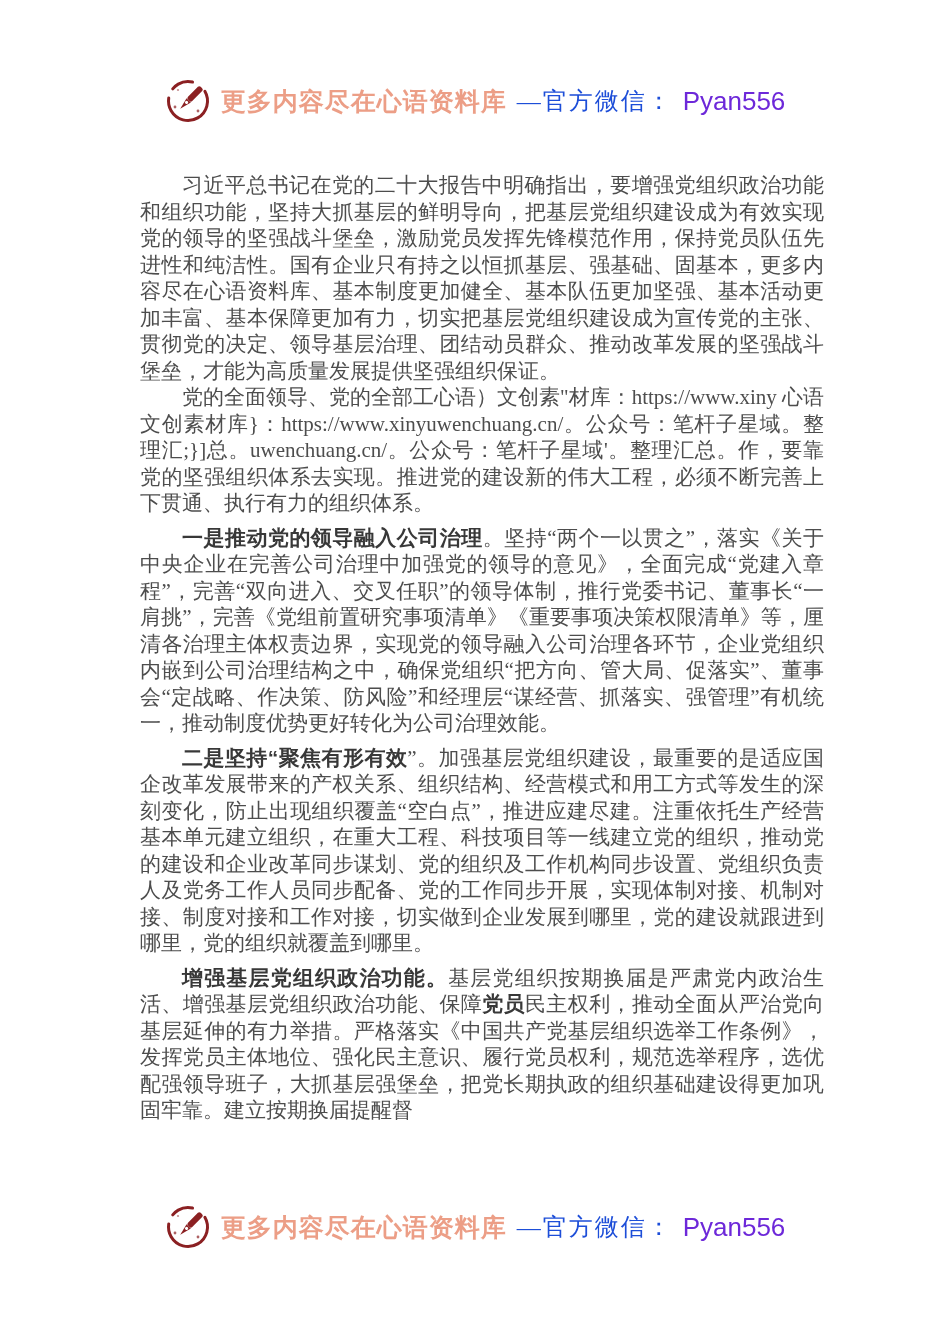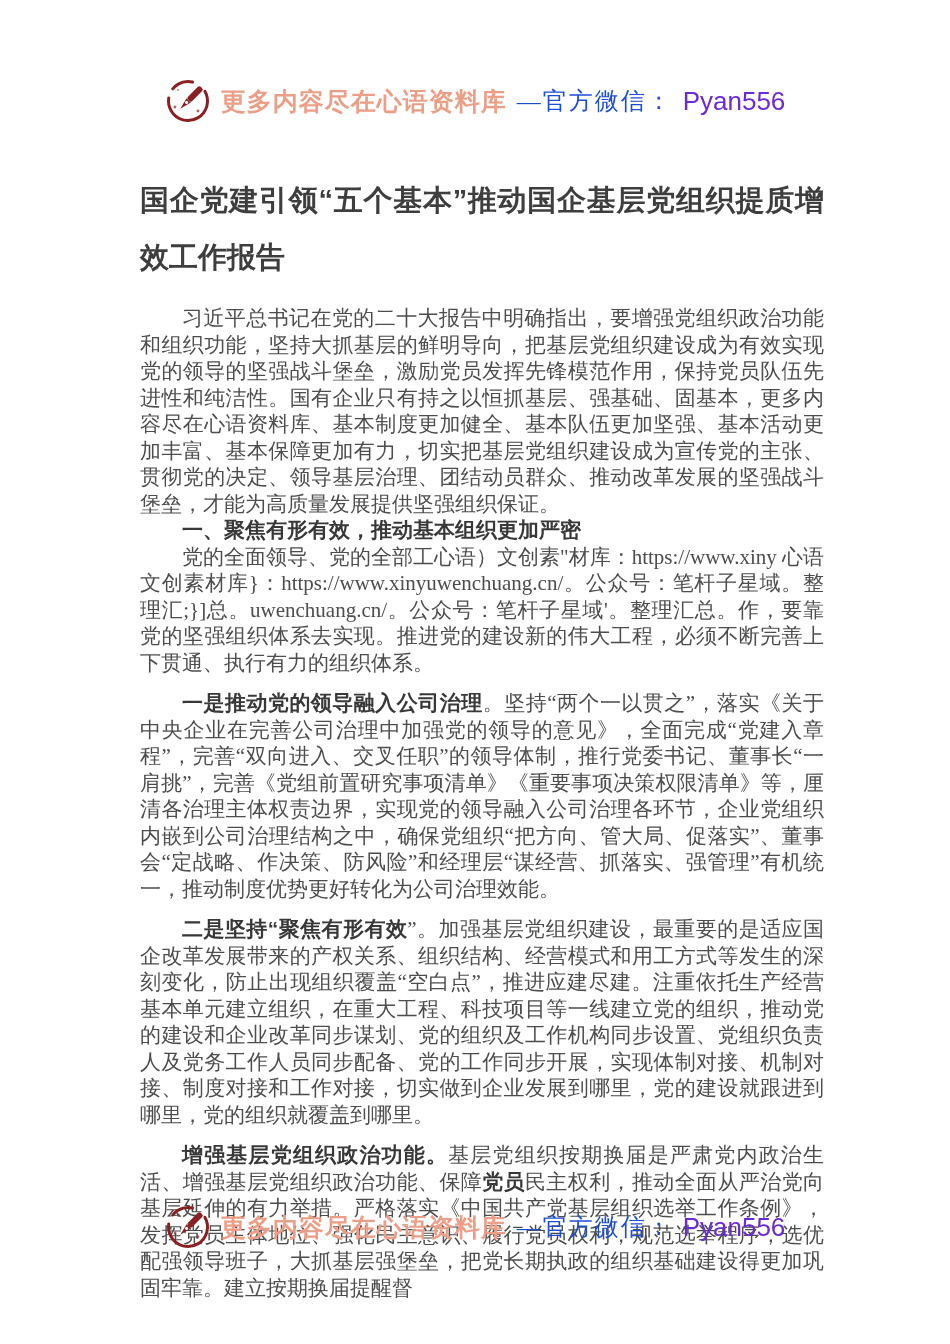--- a/index.html
+++ b/index.html
@@ -46,21 +46,21 @@
     text-align:justify;
   }
   .para{
     margin:0;
     font-size:21px;
     line-height:26.5px;
     color:#4d4d4d;
     text-align:justify;
     text-indent:2em;
   }
-  .para.spaced{margin-top:14px;}
+  .para.spaced{margin-top:8px;}
   .para.heading{
     font-family:"Liberation Sans", sans-serif;
     font-weight:700;
     color:#333333;
   }
   .para .b{
     font-weight:700;
     color:#383838;
     font-family:"Liberation Sans", sans-serif;
   }
@@ -81,24 +81,22 @@
       <circle cx="10" cy="29" r="1.4" fill="#8b2022" opacity="0.7"></circle>
       <circle cx="33" cy="33" r="1.4" fill="#8b2022" opacity="0.7"></circle>
       <circle cx="13" cy="12" r="1.1" fill="#8b2022" opacity="0.5"></circle>
     </svg>
     <span class="wm-brand">更多内容尽在心语资料库</span>
       <span class="wm-label">—官方微信：</span>
       <span class="wm-id">Pyan556</span>
   </div>
 
   <div class="doc">
-    <h1 class="doc-title">国企党建引领“五个基本”推动国企基层党组织提质增效工作报告</h1>
     <div>
         <p class="para"><span>习近平总书记在党的二十大报告中明确指出，要增强党组织政治功能和组织功能，坚持大抓基层的鲜明导向，把基层党组织建设成为有效实现党的领导的坚强战斗堡垒，激励党员发挥先锋模范作用，保持党员队伍先进性和纯洁性。国有企业只有持之以恒抓基层、强基础、固基本，更多内容尽在心语资料库、基本制度更加健全、基本队伍更加坚强、基本活动更加丰富、基本保障更加有力，切实把基层党组织建设成为宣传党的主张、贯彻党的决定、领导基层治理、团结动员群众、推动改革发展的坚强战斗堡垒，才能为高质量发展提供坚强组织保证。</span></p>
-        <p class="para heading"><span class="b">一、聚焦有形有效，推动基本组织更加严密</span></p>
         <p class="para"><span>党的全面领导、党的全部工心语）文创素"材库：https://www.xiny 心语文创素材库}：https://www.xinyuwenchuang.cn/。公众号：笔杆子星域。整理汇;}]总。uwenchuang.cn/。公众号：笔杆子星域'。整理汇总。作，要靠党的坚强组织体系去实现。推进党的建设新的伟大工程，必须不断完善上下贯通、执行有力的组织体系。</span></p>
         <p class="para spaced"><span class="b">一是推动党的领导融入公司治理</span><span>。坚持“两个一以贯之”，落实《关于中央企业在完善公司治理中加强党的领导的意见》，全面完成“党建入章程”，完善“双向进入、交叉任职”的领导体制，推行党委书记、董事长“一肩挑”，完善《党组前置研究事项清单》《重要事项决策权限清单》等，厘清各治理主体权责边界，实现党的领导融入公司治理各环节，企业党组织内嵌到公司治理结构之中，确保党组织“把方向、管大局、促落实”、董事会“定战略、作决策、防风险”和经理层“谋经营、抓落实、强管理”有机统一，推动制度优势更好转化为公司治理效能。</span></p>
         <p class="para spaced"><span class="b">二是坚持“聚焦有形有效</span><span>”。加强基层党组织建设，最重要的是适应国企改革发展带来的产权关系、组织结构、经营模式和用工方式等发生的深刻变化，防止出现组织覆盖“空白点”，推进应建尽建。注重依托生产经营基本单元建立组织，在重大工程、科技项目等一线建立党的组织，推动党的建设和企业改革同步谋划、党的组织及工作机构同步设置、党组织负责人及党务工作人员同步配备、党的工作同步开展，实现体制对接、机制对接、制度对接和工作对接，切实做到企业发展到哪里，党的建设就跟进到哪里，党的组织就覆盖到哪里。</span></p>
         <p class="para spaced"><span class="b">增强基层党组织政治功能。</span><span>基层党组织按期换届是严肃党内政治生活、增强基层党组织政治功能、保障</span><span class="b">党员</span><span>民主权利，推动全面从严治党向基层延伸的有力举措。严格落实《中国共产党基层组织选举工作条例》，发挥党员主体地位、强化民主意识、履行党员权利，规范选举程序，选优配强领导班子，大抓基层强堡垒，把党长期执政的组织基础建设得更加巩固牢靠。建立按期换届提醒督</span></p>
       </div>
   </div>
 
   <div class="watermark bottom">
     <svg class="wm-logo" viewBox="0 0 46 46" aria-hidden="true">
       <circle cx="23" cy="23" r="19.5" fill="none" stroke="#8b2022" stroke-width="3" stroke-dasharray="74 10 22 17" stroke-linecap="round" transform="rotate(-30 23 23)"></circle>

